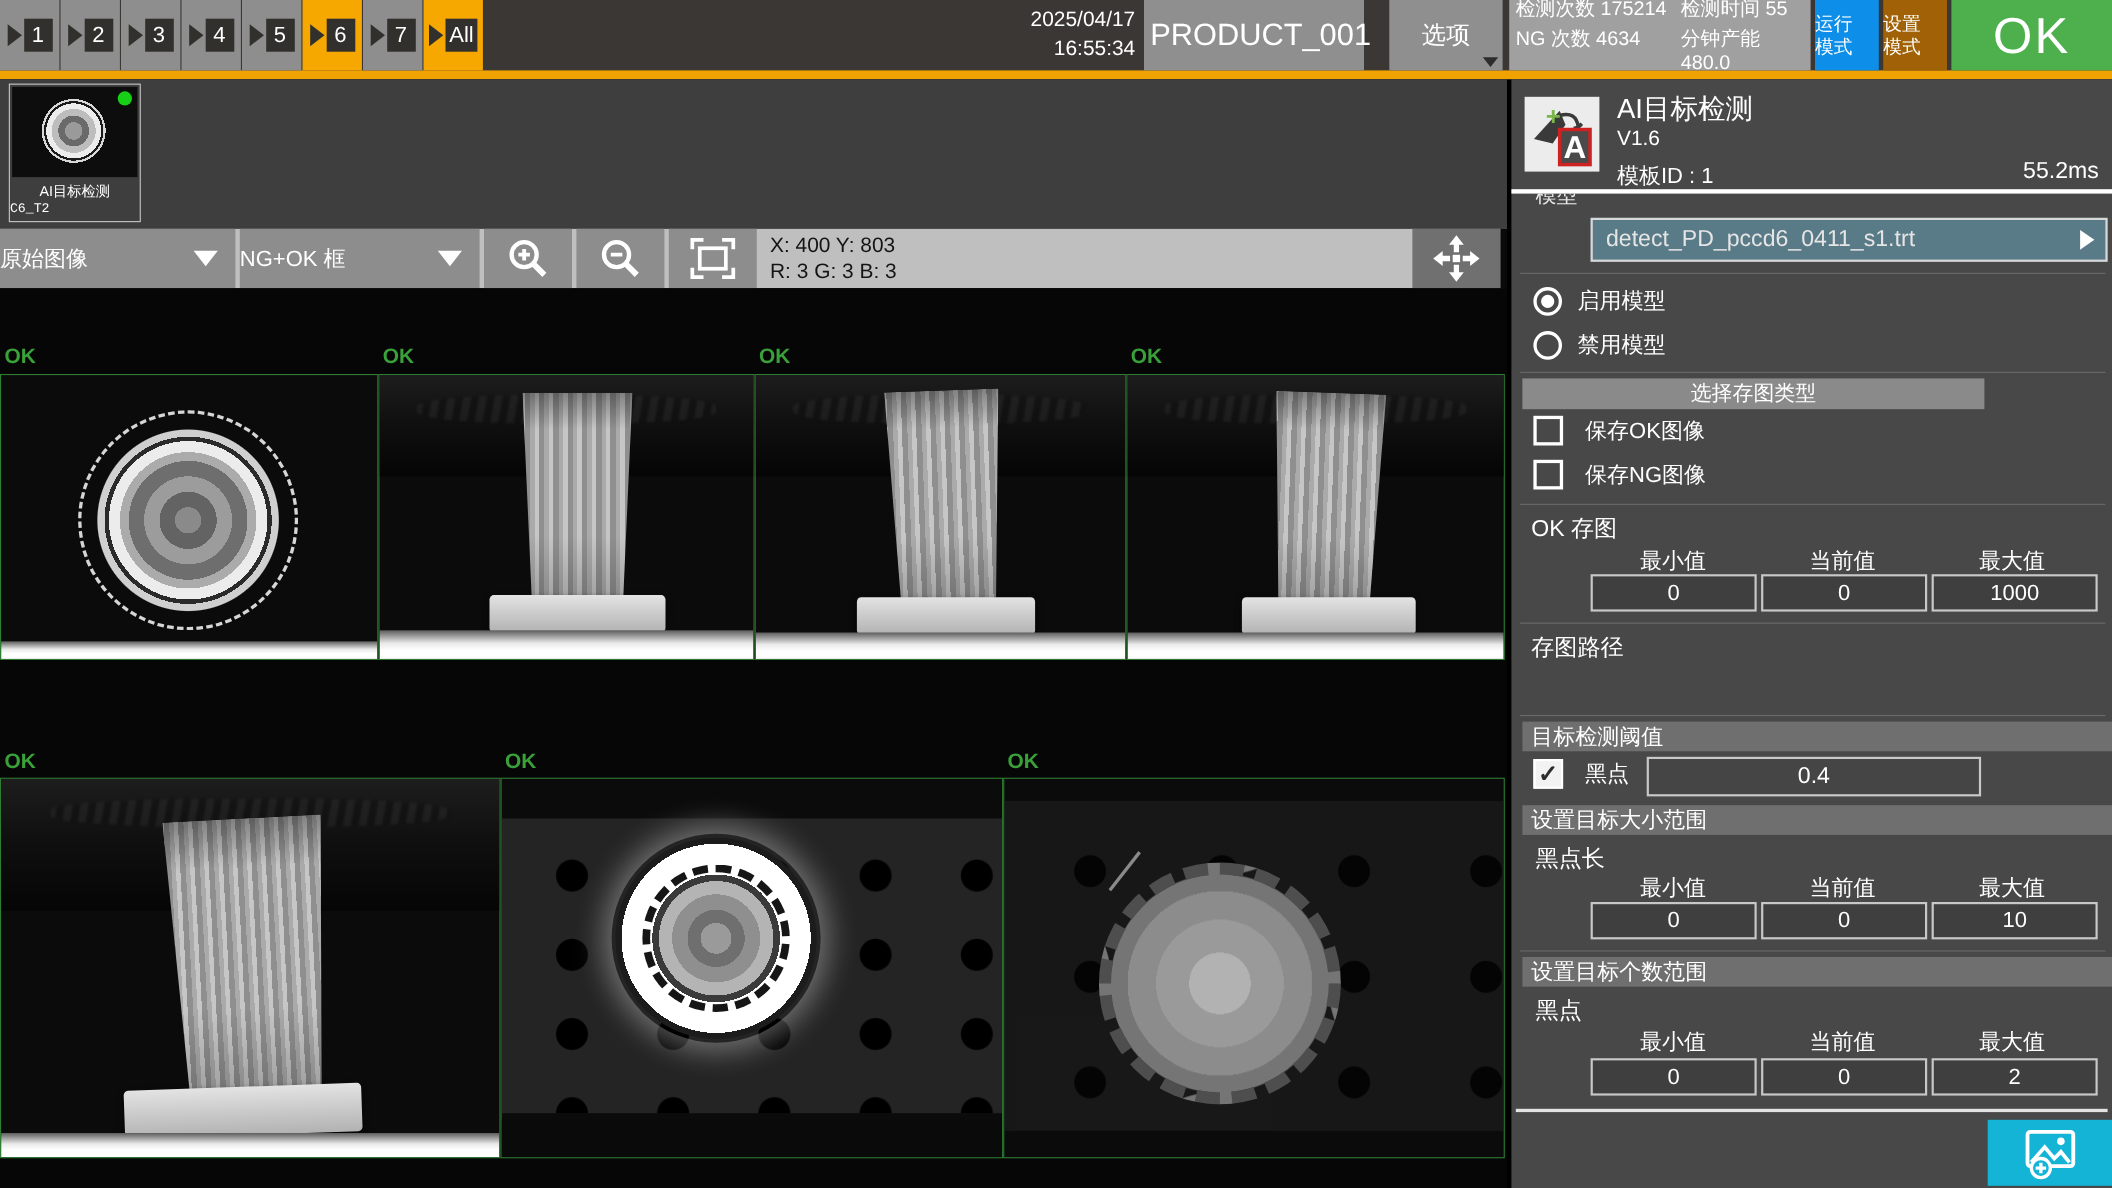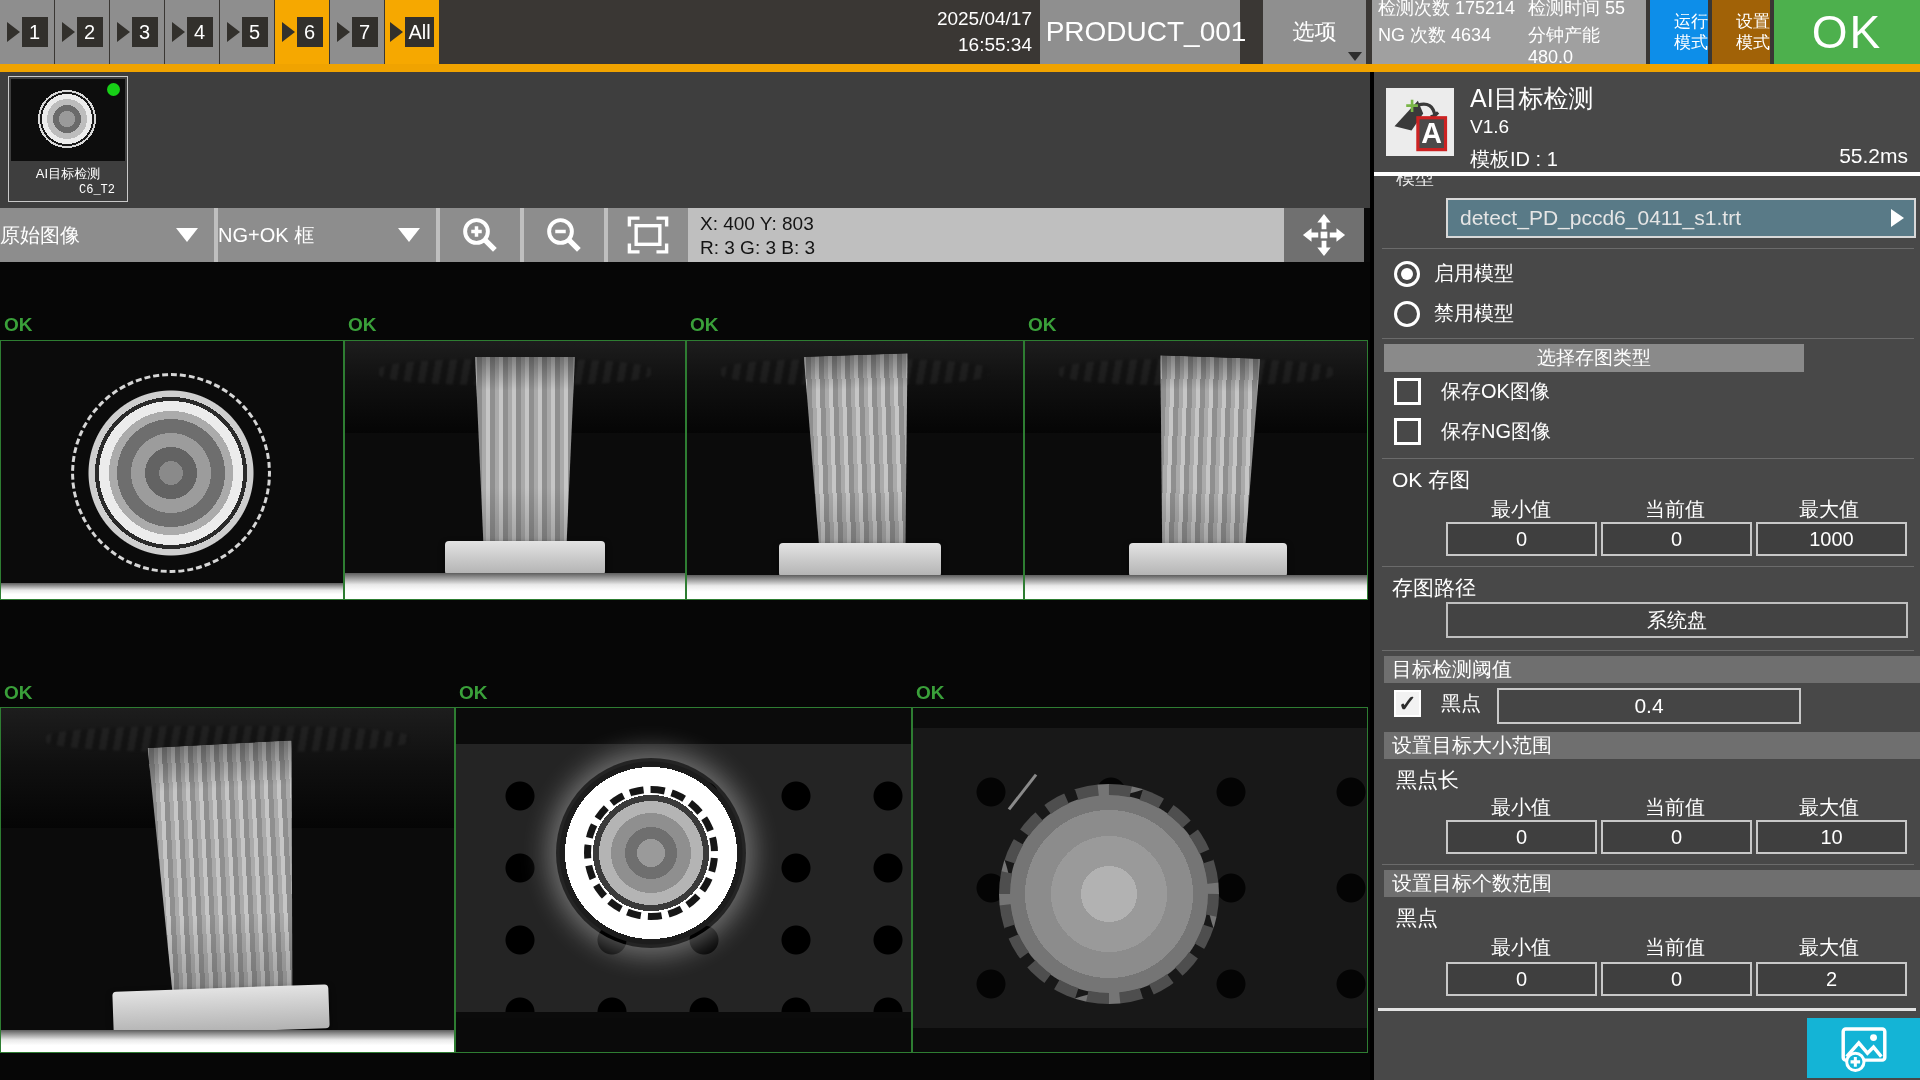--- a/index.html
+++ b/index.html
@@ -26,43 +26,43 @@
     background:#8f8f8f; color:#fff; font-size:22px; display:flex; align-items:center;
     justify-content:center; }
   #options-box .dd-caret { position:absolute; right:4px; bottom:3px; width:0; height:0;
     border-left:7px solid transparent; border-right:7px solid transparent;
     border-top:9px solid #2d2d2d; }
   #stats { position:absolute; left:1372px; top:0; width:274px; height:64px;
     background:#a0a0a0; color:#fff; font-size:18px; display:grid;
     grid-template-columns:150px 124px; align-content:center; row-gap:3px; padding-left:6px; }
   #stats .pair span { margin-right:5px; }
   .mode-btn { position:absolute; top:0; height:64px; color:#fff; font-size:17px;
-    display:flex; flex-direction:column; align-items:flex-end; justify-content:center;
+    display:flex; flex-direction:column; align-items:flex-start; justify-content:center;
     line-height:21px; cursor:pointer; }
   #run-mode { left:1650px; width:58px; background:#0d8ee9; }
   #setup-mode { left:1712px; width:58px; background:#a16207; }
   #status-ok { position:absolute; left:1774px; top:0; width:146px; height:64px;
     background:#4db04d; color:#fff; font-size:46px; display:flex; align-items:center;
     justify-content:center; letter-spacing:2px; }
 
   
   #thumb-strip { position:absolute; left:0; top:72px; width:1370px; height:136px;
     background:#3e3e3e; }
   #thumb-card { position:absolute; left:8px; top:4px; width:120px; height:126px;
     border:1px solid #c9c9c9; background:#3e3e3e; cursor:pointer; }
   #thumb-img { position:absolute; left:2px; top:2px; right:2px; height:82px;
     background:#0d0d0d; overflow:hidden; }
   #thumb-cap { position:absolute; left:26px; top:10px; width:60px; height:60px; border-radius:50%;
     background:radial-gradient(circle,#9a9a9a 0 8px,#6a6a6a 8px 14px,#bdbdbd 14px 20px,#ececec 20px 25px,#1a1a1a 25px 27px,#d8d8d8 27px 29px,transparent 29px); }
   #thumb-dot { position:absolute; right:5px; top:4px; width:13px; height:13px;
     border-radius:50%; background:#17cf17; }
   #thumb-card .t1 { position:absolute; left:0; right:0; top:88px; color:#fff;
     font-size:13px; text-align:center; }
-  #thumb-card .t2 { position:absolute; left:0; right:12px; top:106px; color:#fff;
-    font-size:12px; text-align:right; font-family:"Liberation Mono", monospace; }
+  #thumb-card .t2 { position:absolute; left:0; right:0; top:106px; color:#fff;
+    font-size:12px; text-align:left; font-family:"Liberation Mono", monospace; }
 
   
   #toolbar { position:absolute; left:0; top:208px; width:1370px; height:54px;
     background:#bfbfbf; }
   .tb-item { position:absolute; top:0; height:54px; background:#8d8d8d; }
   .tb-dd { color:#fff; font-size:20px; display:flex; align-items:center;
     padding-left:0; cursor:pointer; }
   .tb-dd .dd-caret { position:absolute; right:16px; top:20px; width:0; height:0;
     border-left:11px solid transparent; border-right:11px solid transparent;
     border-top:14px solid #fff; }
@@ -404,23 +404,20 @@
   </div>
   <div class="val-row" style="top:450px">
     <div class="val-box">0</div>
     <div class="val-box">0</div>
     <div class="val-box">1000</div>
   </div>
 
   <div class="divider" style="top:494px"></div>
 
   <div class="sec-label" style="left:18px;top:502px">存图路径</div>
-  <div id="path-btn" style="top:530px">
-    <span>系统盘</span>
-  </div>
 
   <div class="divider" style="top:578px"></div>
 
   <div class="sec-bar" style="top:584px">
     <span>目标检测阈值</span>
   </div>
   <div class="check-row" style="top:618px">
     <span class="checkbox checked">
         <span>✓</span>
       </span>

